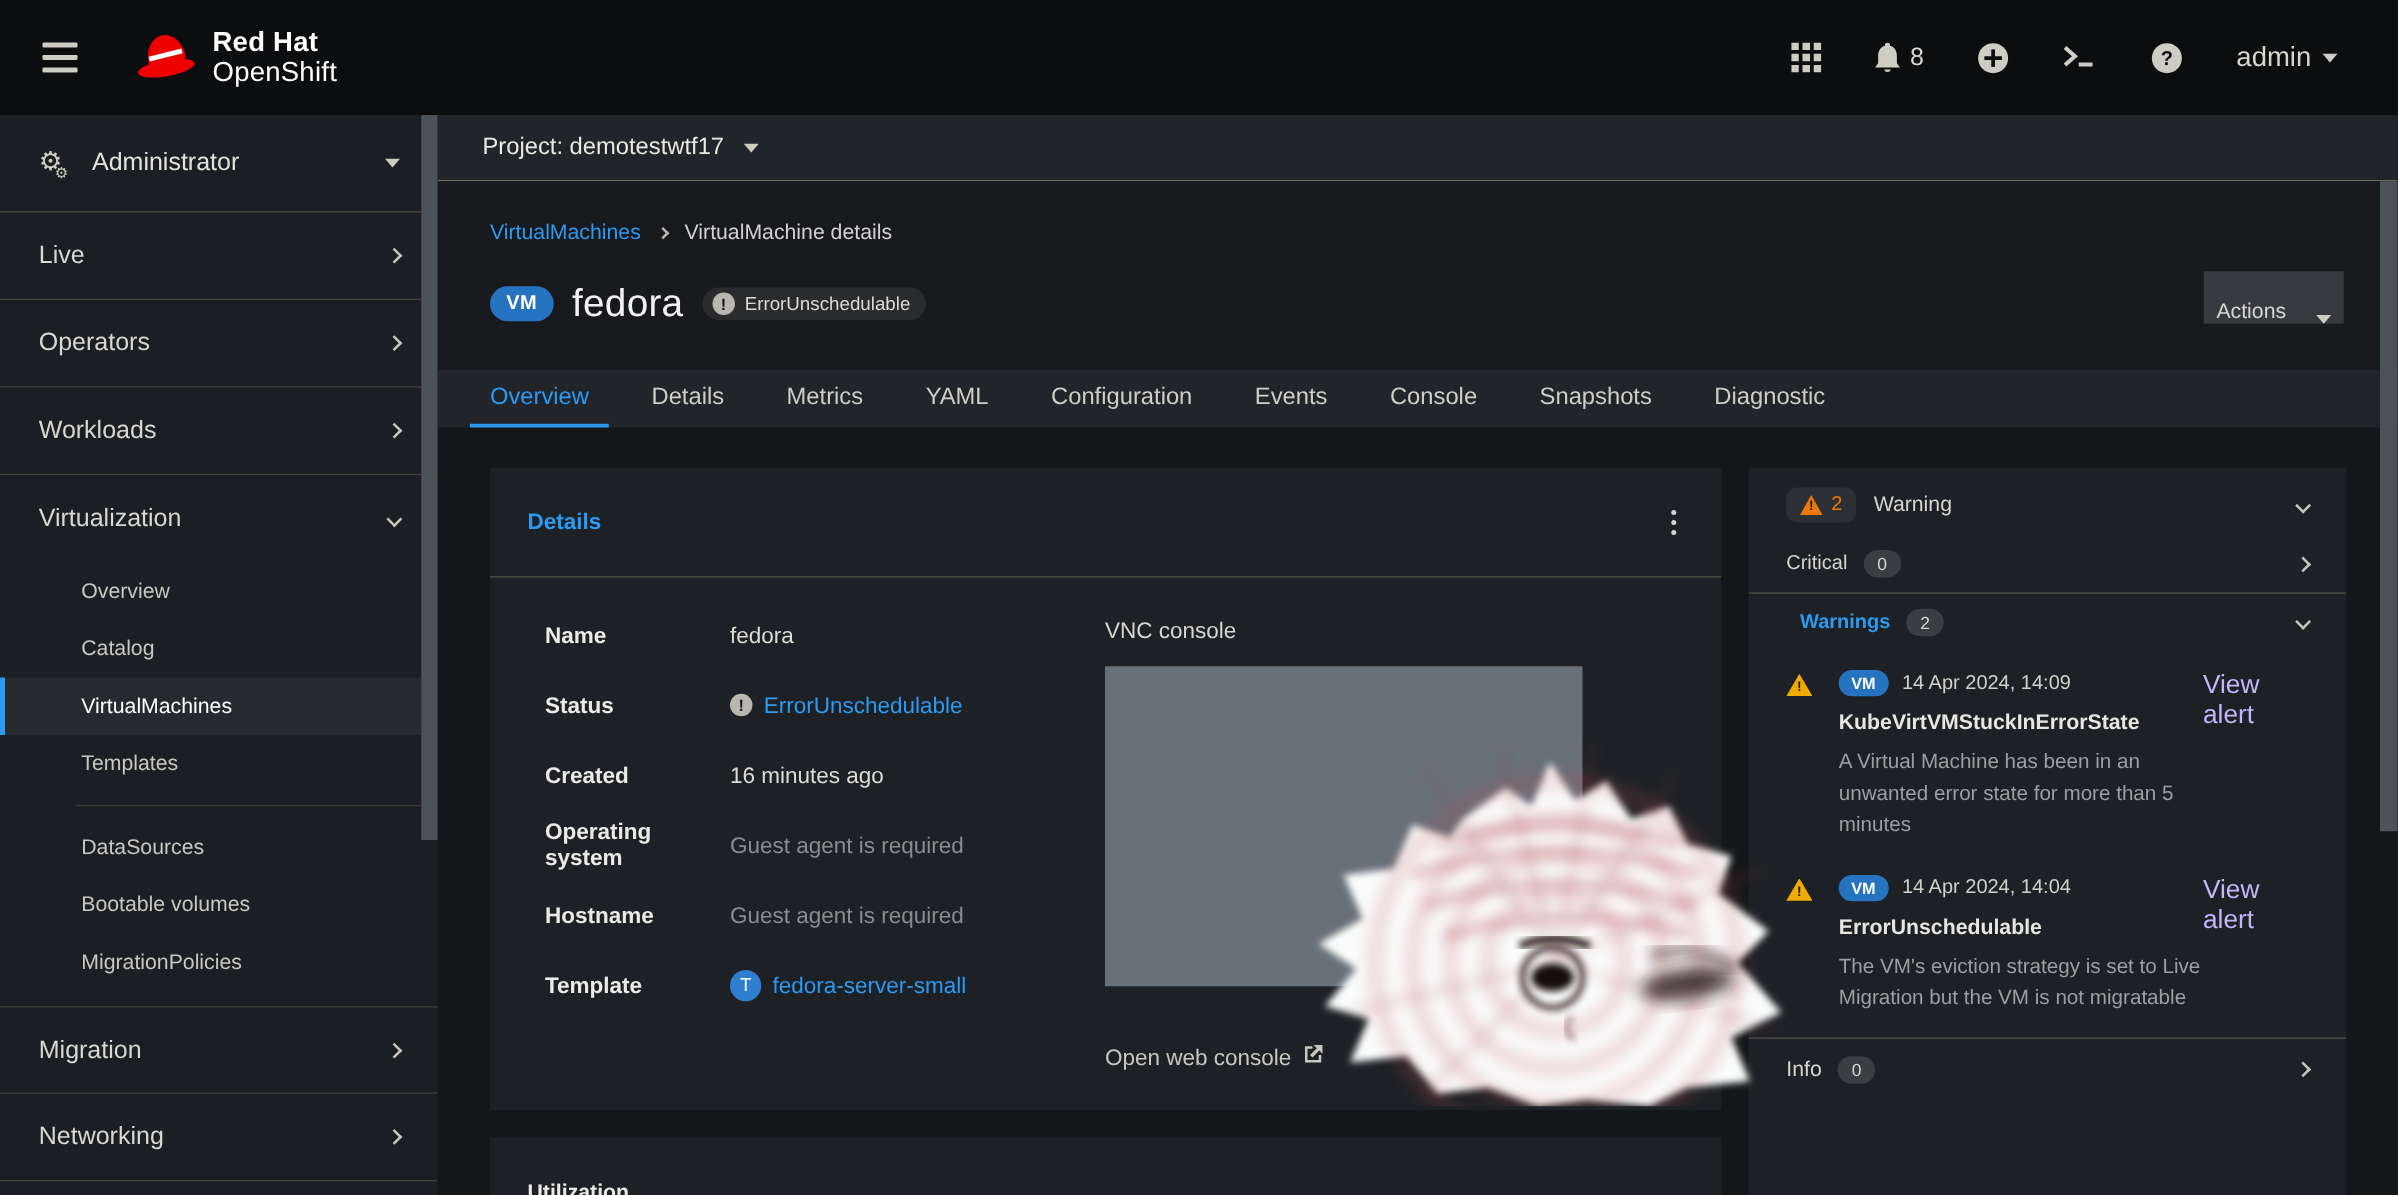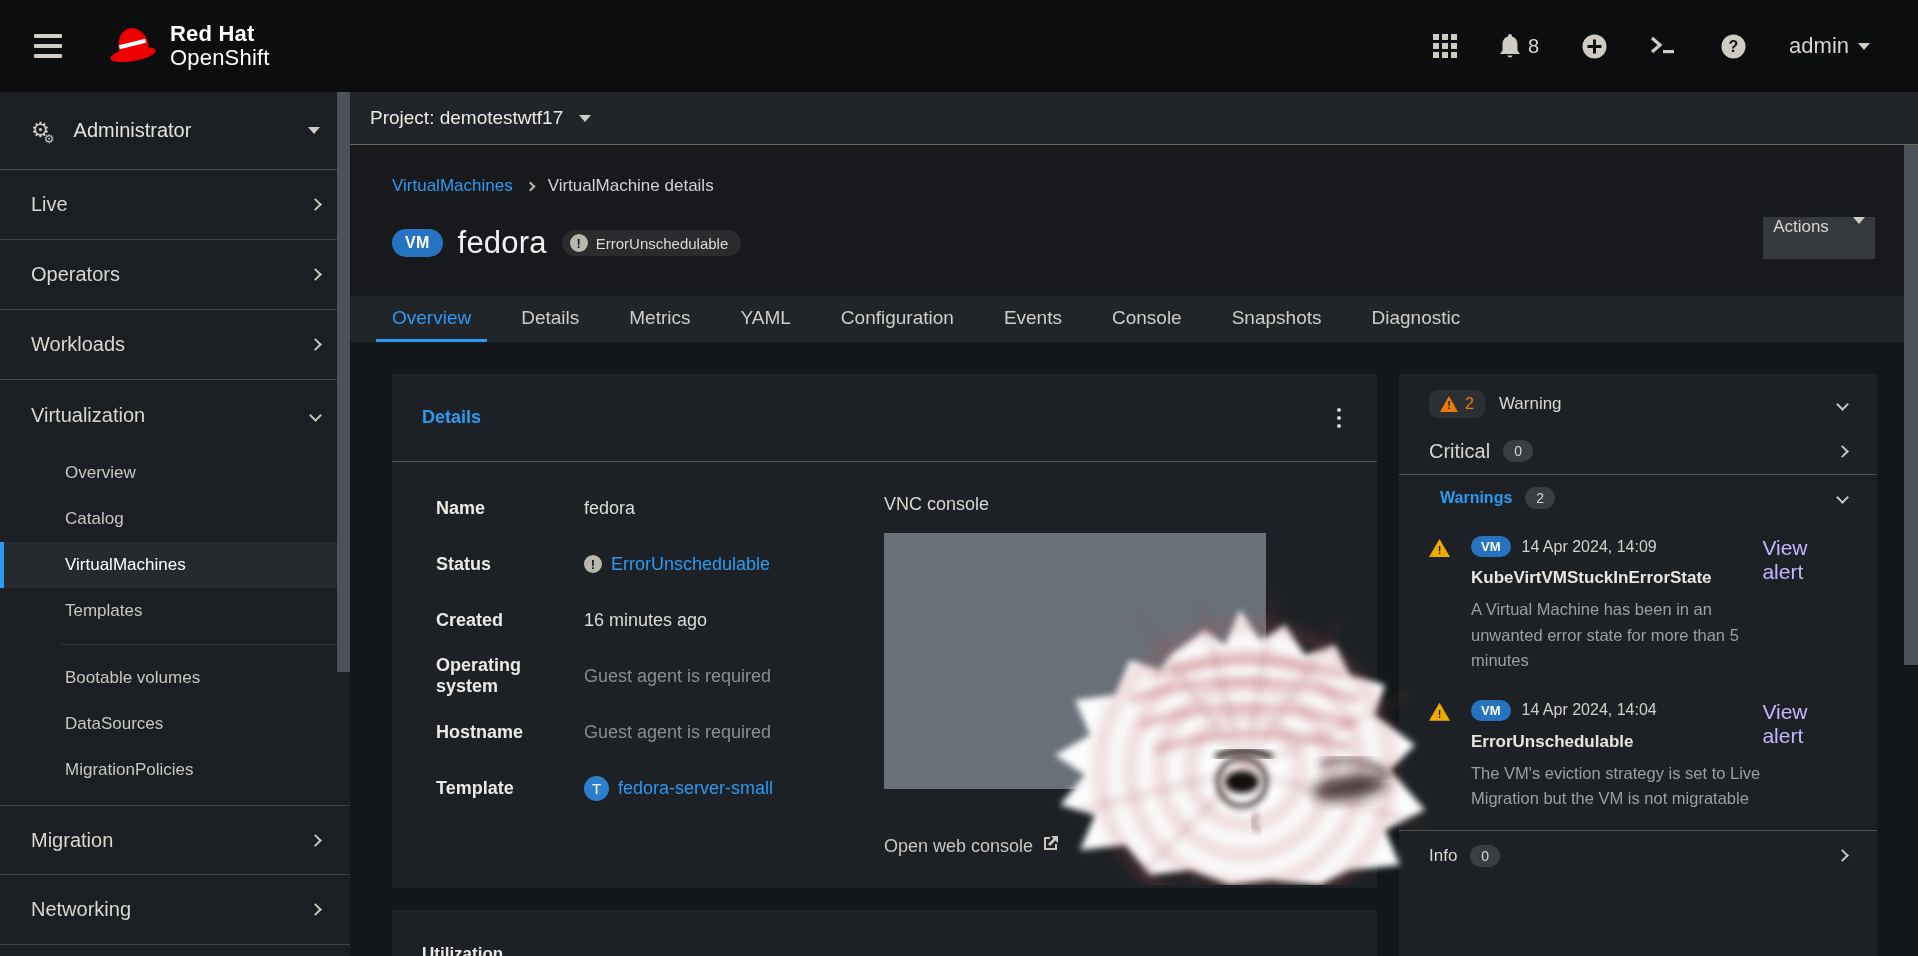--- a/index.html
+++ b/index.html
@@ -48,38 +48,38 @@
   .side-scroll { position:absolute; left:337px; top:0; width:13px; height:580px; background:#4c5358; }
 
   .chev { display:inline-block; width:9px; height:9px; border-right:2.5px solid #c8c5bd;
     border-bottom:2.5px solid #c8c5bd; }
   .chev.right { transform:rotate(-45deg); }
   .chev.down  { transform:rotate(45deg); }
 
   
   .main { position:absolute; left:350px; top:92px; width:1568px; height:864px; background:#141719; }
   .project-bar { height:53px; background:#212529; border-bottom:1px solid #6e6a5e;
-    display:flex; align-items:center; padding-left:20px; gap:16px; font-size:19px; color:#ebe9e4; cursor:pointer; }
+    display:flex; align-items:center; padding-left:36px; gap:16px; font-size:19px; color:#ebe9e4; cursor:pointer; }
   .title-zone { height:151px; position:relative; background:#17191c; }
   .breadcrumb { position:absolute; left:42px; top:31px; display:flex; align-items:center; gap:14px; font-size:17px; }
   .breadcrumb .link { color:#2b9af3; cursor:pointer; }
   .breadcrumb .cur { color:#d2d2d2; }
   .bc-sep { width:7px; height:7px; border-right:2px solid #b9b6ae; border-bottom:2px solid #b9b6ae;
     transform:rotate(-45deg); }
   .title-row { position:absolute; left:42px; top:80px; display:flex; align-items:center; gap:15px; }
   .vm-badge { background:#2673c1; color:#fff; font-weight:700; font-size:16px; padding:5px 13px;
     border-radius:15px; letter-spacing:.3px; }
   .res-name { font-size:31px; color:#f2f2f2; font-weight:400; letter-spacing:.2px; }
   .status-pill { display:flex; align-items:center; gap:8px; background:rgba(255,255,255,.08);
     border-radius:15px; padding:4px 13px 4px 8px; font-size:15px; color:#dddbd6; cursor:pointer; }
   .excl { width:18px; height:18px; border-radius:50%; background:#b9b6ae; display:flex;
     align-items:center; justify-content:center; }
   .excl::after { content:"!"; color:#17191b; font-weight:700; font-size:13px; }
   .actions-btn { position:absolute; right:43px; top:72px; width:112px; height:42px; background:#36393d;
-    display:flex; align-items:flex-start; justify-content:center; gap:24px; font-size:17px;
+    display:flex; align-items:flex-end; justify-content:center; gap:24px; font-size:17px;
     color:#d8d6d0; cursor:pointer; }
 
   .tab-bar { height:46px; background:#212529; display:flex; align-items:flex-end; padding-left:26px; }
   .tab { padding:0 16px; height:46px; display:flex; align-items:center; font-size:19px;
     color:#cfcdc7; cursor:pointer; border-bottom:3px solid transparent; margin-right:18px; }
   .tab.active { color:#2b9af3; border-bottom:3px solid #2b9af3; }
 
   .content { position:relative; height:622px; }
 
   .card { position:absolute; background:#1d2125; }
@@ -115,21 +115,21 @@
   .sum-row.warn { height:48px; margin-top:6px; }
   .sum-row.crit { height:46px; }
   .sum-row.warns { height:45px; }
   .sum-row .chev { margin-left:auto; }
   .warn-pill { display:flex; align-items:center; gap:7px; background:rgba(255,255,255,.07);
     border-radius:9px; padding:5px 11px; }
   .warn-pill .cnt { color:#ec7a08; font-size:16px; }
   .sum-row .sl { font-size:17px; color:#d8d6d0; margin-left:14px; }
   .count-badge { background:#3a3d41; color:#d8d6d0; font-size:14px; border-radius:11px;
     padding:3px 11px; margin-left:13px; }
-  .crit-label { font-size:20px; color:#d8d6d0; }
+  .crit-label { font-size:16px; color:#d8d6d0; }
   .warns-label { font-size:16px; color:#2b9af3; font-weight:700; cursor:pointer;margin-left:11px; }
   .hline { height:1px; background:#55524a; }
 
   .tri { width:21px; height:18px; background:#f0ab00; clip-path:polygon(50% 0,0 100%,100% 100%);
     display:flex; align-items:flex-end; justify-content:center; flex:none; }
   .tri::after { content:"!"; font-weight:700; font-size:11px; color:#17191b; line-height:14px; }
   .tri.orange { background:#ec7a08; width:18px; height:16px; }
 
   .alert-item { display:flex; padding:16px 26px 10px 30px; }
   .alert-item .tri { margin-top:3px; }
@@ -248,24 +248,24 @@
     <span>Catalog</span>
   </div>
   <div class="sub-item selected">
     <span>VirtualMachines</span>
   </div>
   <div class="sub-item">
     <span>Templates</span>
   </div>
   <div class="sub-divider"></div>
   <div class="sub-item">
+    <span>DataSources</span>
+  </div>
+  <div class="sub-item">
     <span>Bootable volumes</span>
-  </div>
-  <div class="sub-item">
-    <span>DataSources</span>
   </div>
   <div class="sub-item">
     <span>MigrationPolicies</span>
   </div>
   <div class="nav-item" style="border-top:1px solid #44423b; margin-top:12px;">
     <span>Migration</span>
     <span class="chev right"></span>
   </div>
   <div class="nav-item">
     <span>Networking</span>

